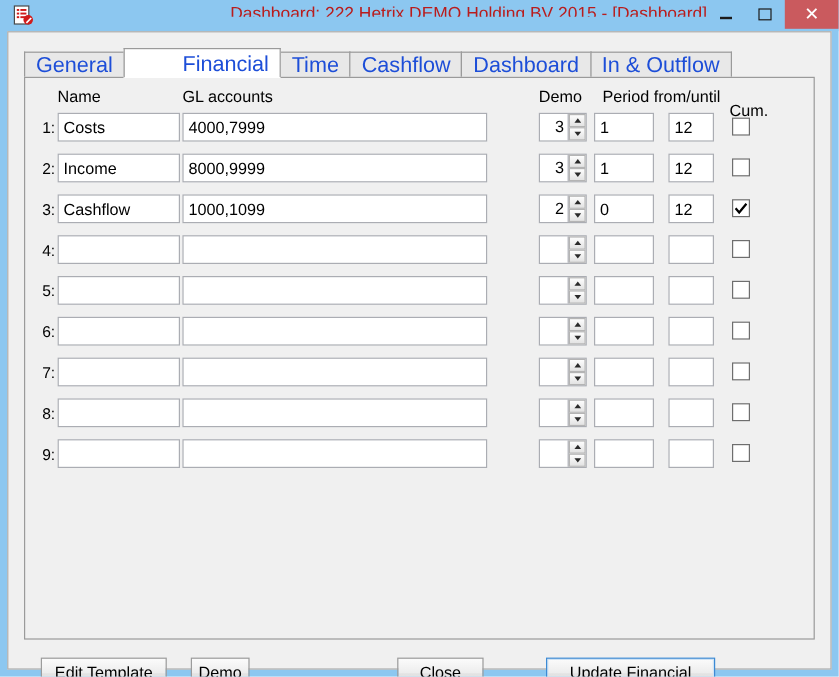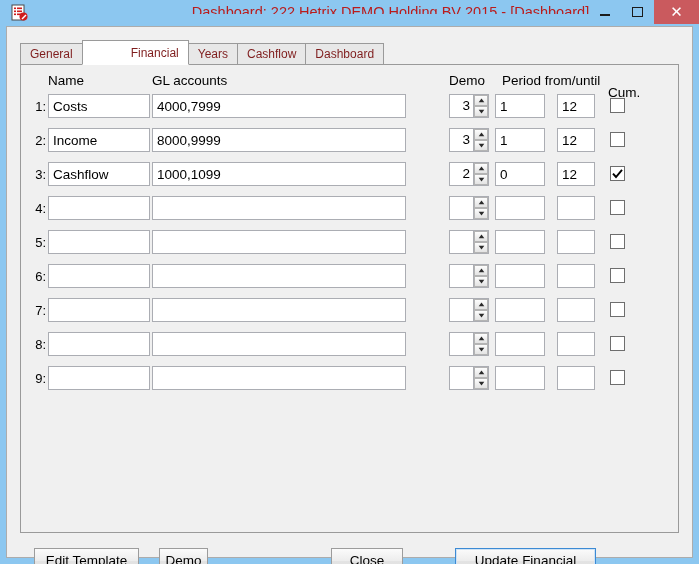--- a/index.html
+++ b/index.html
@@ -97,22 +97,22 @@
     position: absolute;
     left: 13px; top: 13px;
     height: 24px;
     display: flex;
     align-items: flex-end;
   }
   .tab {
     height: 21px;
     line-height: 20px;
     padding: 0 9px;
-    font-size: 12px;
-    color: #7f1d1d;
+    font-size: 18px;
+    color: #1d4ed8;
     background: #E8E8E8;
     border: 1px solid #9A9A9A;
     border-bottom: none;
     box-sizing: border-box;
     white-space: nowrap;
     margin-right: -1px;
     position: relative;
     z-index: 1;
   }
   .tab.active {
@@ -292,23 +292,24 @@
     <div class="winbtn" id="btn-close">
       <span class="close-glyph">✕</span>
     </div>
   </div>
 
   <div id="client">
 
     <div id="tabstrip">
       <div class="tab">General</div>
       <div class="tab active">Financial</div>
-      <div class="tab">Years</div>
+      <div class="tab">Time</div>
       <div class="tab">Cashflow</div>
       <div class="tab">Dashboard</div>
+      <div class="tab">In &amp; Outflow</div>
     </div>
 
     <div id="tabpage">
 
       <div class="colhead" id="head-name">Name</div>
       <div class="colhead" id="head-gl">GL accounts</div>
       <div class="colhead" id="head-years">Demo</div>
       <div class="colhead" id="head-period">Period from/until</div>
       <div class="colhead" id="head-cum">Cum.</div>
 

